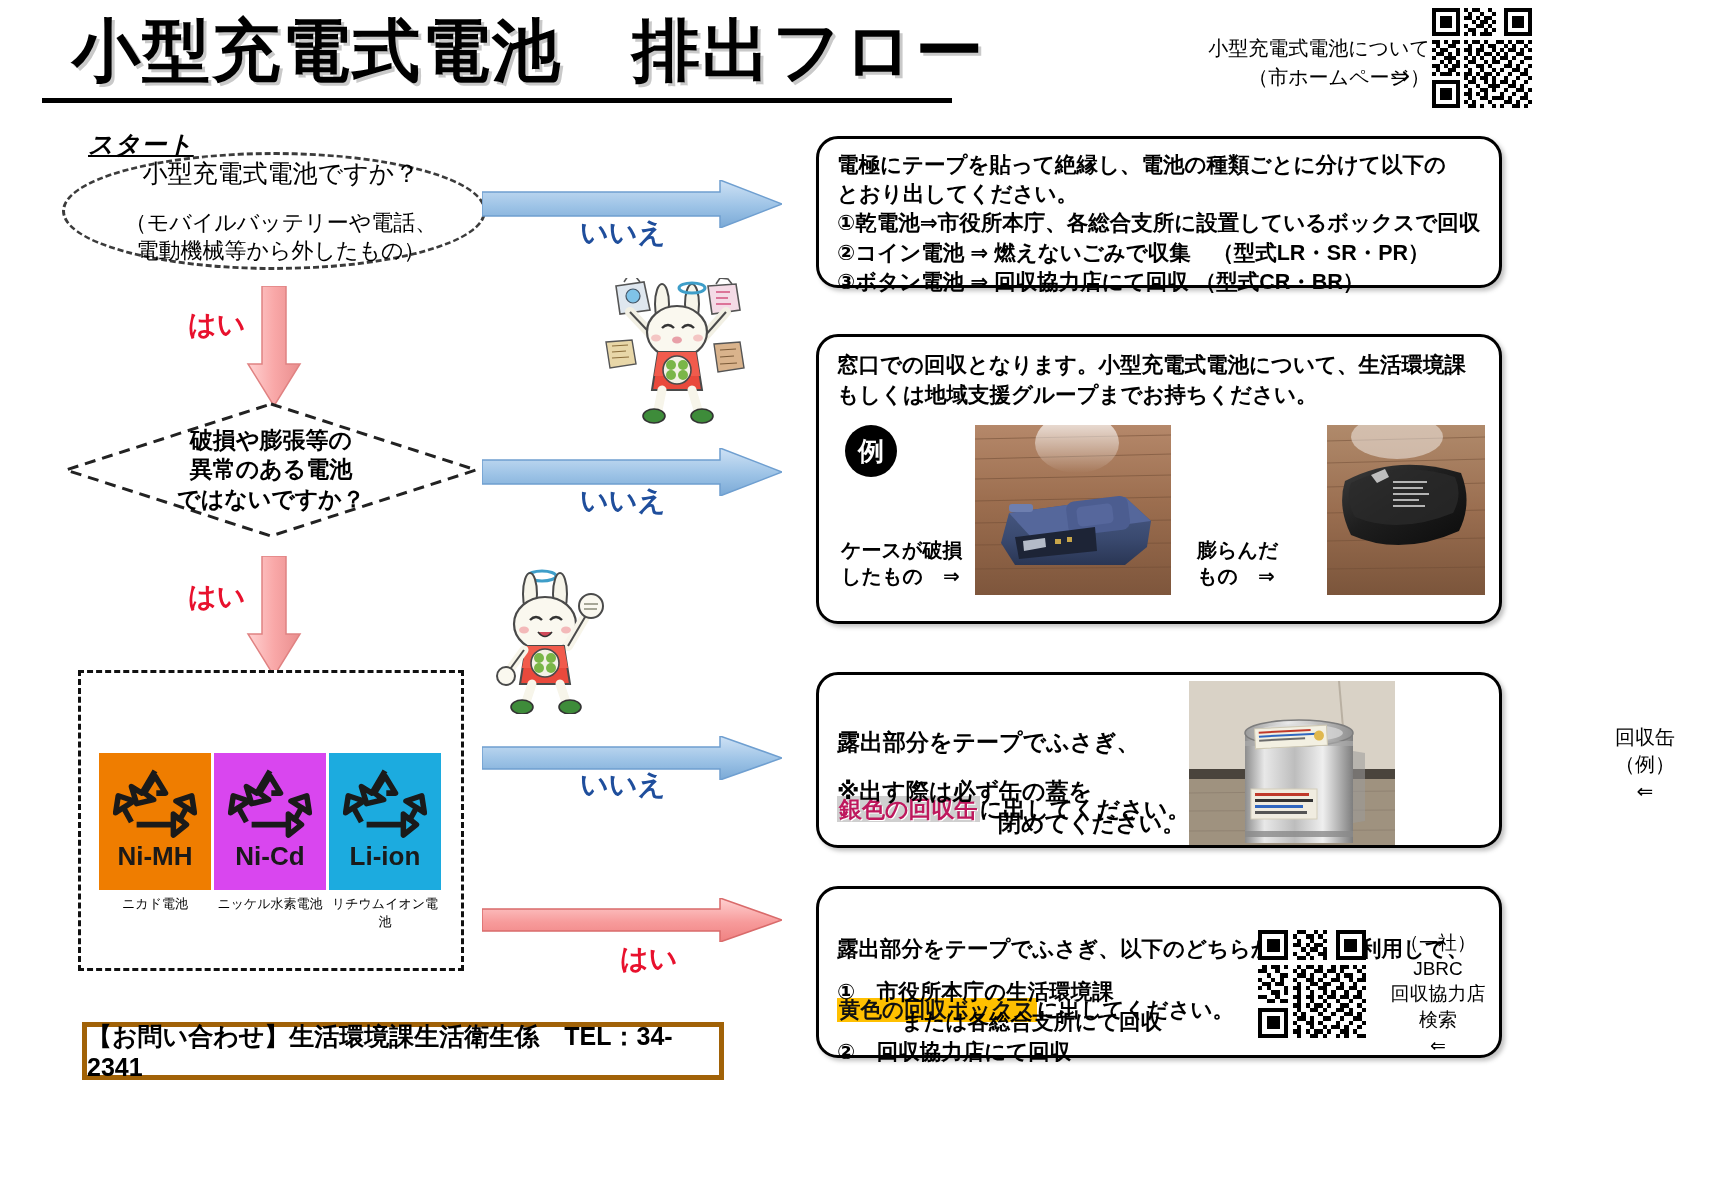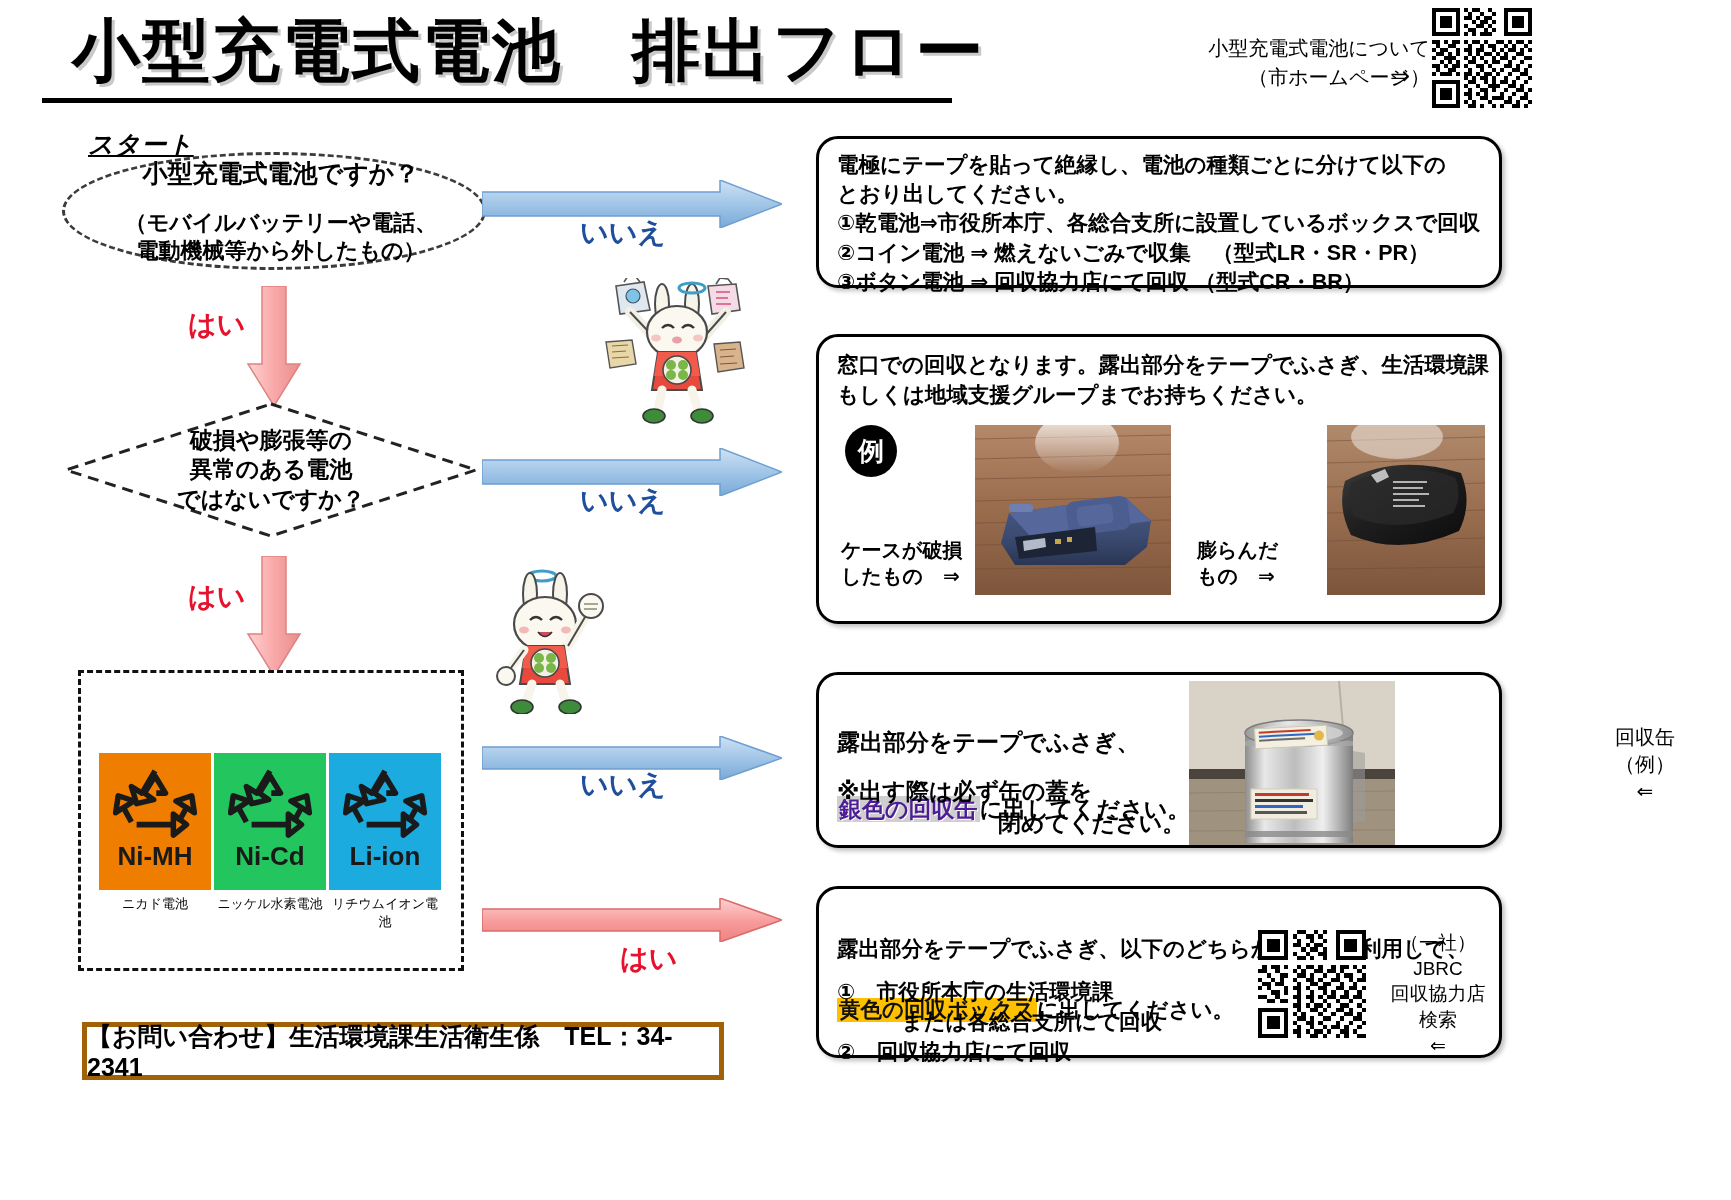--- a/index.html
+++ b/index.html
@@ -37,21 +37,21 @@
     position:absolute;left:88px;top:128px;
     font-size:25px;font-weight:bold;font-style:italic;
     text-decoration:underline;letter-spacing:1px;
   }
   .ellipse{
     position:absolute;left:62px;top:152px;width:418px;height:112px;
     border:3px dashed #3b3b3b;border-radius:50%;
     display:flex;align-items:center;justify-content:center;
   }
   .ellipse .txt{
-    text-align:center;font-weight:bold;line-height:1.28;white-space:pre-line;
+    text-align:center;font-weight:normal;line-height:1.28;white-space:pre-line;
     padding-left:14px;
   }
   .ellipse .l1{font-size:25px;display:block;}
   .ellipse .l2{font-size:22px;display:block;}
 
   .diamond-wrap{position:absolute;left:62px;top:400px;width:418px;height:140px;}
   .diamond-wrap svg{position:absolute;left:0;top:0;}
   .diamond-wrap .txt{
     position:absolute;left:0;top:26px;width:100%;
     text-align:center;font-size:23px;font-weight:bold;line-height:1.28;
@@ -119,21 +119,21 @@
     display:flex;align-items:center;justify-content:center;
   }
   .cap{position:absolute;font-size:20px;font-weight:bold;line-height:1.3;white-space:pre-line;}
   .cap1{left:22px;top:200px;}
   .cap2{left:378px;top:200px;}
   .photo{position:absolute;border:0;overflow:hidden;}
 
   .box3{left:816px;top:672px;width:686px;height:176px;}
   .box3 .ib-text{position:absolute;left:18px;top:18px;font-size:23px;line-height:1.45;}
   .hl-silver{
-    background:#cfcfcf;color:#4c1d95;padding:0 2px;
+    background:#cfcfcf;color:#be185d;padding:0 2px;
     text-shadow:1px 1px 0 #fff;
   }
   .box3 .note2{position:absolute;left:18px;top:100px;font-size:23px;font-weight:bold;line-height:1.4;white-space:pre-line;}
   .can-label{
     position:absolute;left:1585px;top:724px;width:120px;text-align:center;
     font-size:20px;line-height:1.35;white-space:pre-line;
   }
 
   .box4{left:816px;top:886px;width:686px;height:172px;}
   .box4 .ib-text{position:absolute;left:18px;top:14px;font-size:21.5px;line-height:1.42;}
@@ -399,21 +399,21 @@
         <svg viewBox="0 0 64 64">
           <g fill="none" stroke="#1a1a1a" stroke-width="4.2" stroke-linejoin="round">
             <path d="M32 9 L22 26 L14 21 L18 34 L31 31 L24 26 L32 13 L40 26 L33 26"></path>
             <path d="M50 48 L56 37 L48 32 L60 28 L62 41 L56 37"></path>
             <path d="M14 48 L8 37 L16 32 L4 28 L2 41 L8 37"></path>
             <path d="M18 50 L46 50 L46 42 L56 50 L46 58 L46 50"></path>
           </g>
         </svg>
         <div class="mlabel">Ni-MH</div>
       </div>
-      <div class="mark" style="background:#22c55e;">
+      <div class="mark" style="background:#d946ef;">
         <svg viewBox="0 0 64 64">
           <g fill="none" stroke="#1a1a1a" stroke-width="4.2" stroke-linejoin="round">
             <path d="M32 9 L22 26 L14 21 L18 34 L31 31 L24 26 L32 13 L40 26 L33 26"></path>
             <path d="M50 48 L56 37 L48 32 L60 28 L62 41 L56 37"></path>
             <path d="M14 48 L8 37 L16 32 L4 28 L2 41 L8 37"></path>
             <path d="M18 50 L46 50 L46 42 L56 50 L46 58 L46 50"></path>
           </g>
         </svg>
         <div class="mlabel">Ni-Cd</div>
       </div>
@@ -457,21 +457,21 @@
 
   <div class="infobox box1">
     <div class="ib-text">電極にテープを貼って絶縁し、電池の種類ごとに分けて以下の
 とおり出してください。
 ①乾電池⇒市役所本庁、各総合支所に設置しているボックスで回収
 ②コイン電池 ⇒ 燃えないごみで収集　（型式LR・SR・PR）
 ③ボタン電池 ⇒ 回収協力店にて回収 （型式CR・BR）</div>
   </div>
 
   <div class="infobox box2">
-    <div class="ib-text">窓口での回収となります。露出部分をテープでふさぎ、生活環境課
+    <div class="ib-text">窓口での回収となります。小型充電式電池について、生活環境課
 もしくは地域支援グループまでお持ちください。</div>
     <div class="rei">例</div>
 
     <svg class="photo" style="left:156px;top:88px;width:196px;height:170px;" viewBox="0 0 196 170" preserveAspectRatio="none">
       <defs>
         <linearGradient id="wood1" x1="0" y1="0" x2="0" y2="1">
           <stop offset="0%" stop-color="#b5886a"></stop>
             <stop offset="45%" stop-color="#9c6e4f"></stop>
             <stop offset="100%" stop-color="#7e563c"></stop>
         </linearGradient>

